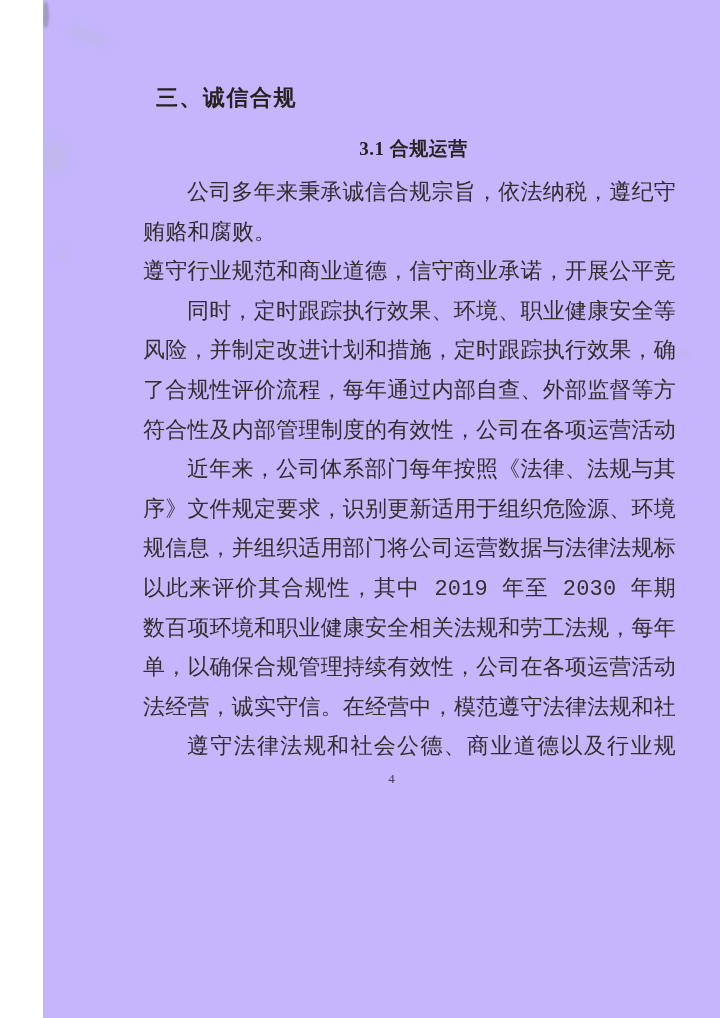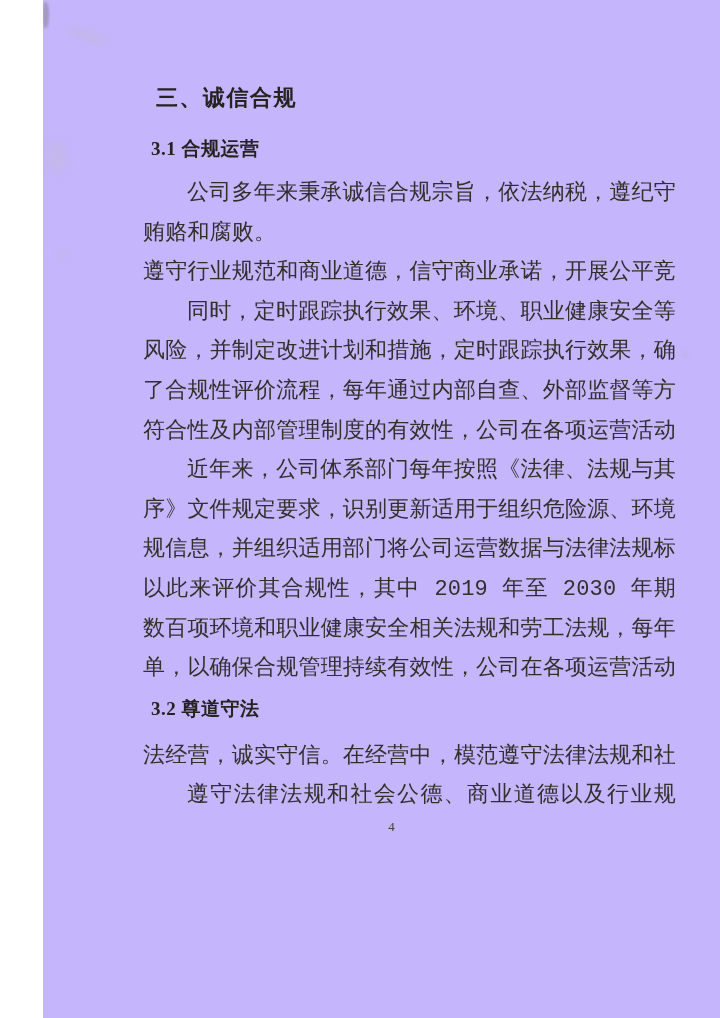--- a/index.html
+++ b/index.html
@@ -62,21 +62,21 @@
     line-height: 24px; height: 24px; overflow: hidden;
     letter-spacing: 1.5px;
     color: #26231f;
   }
   .section-heading {
     font-size: 19px; font-weight: bold;
     line-height: 20px; height: 20px; overflow: hidden;
     letter-spacing: 0.5px;
     color: #26231f;
   }
-  .section:first-child .section-heading { margin: 29px 0 15px 8px; }
+  .section:first-child .section-heading { margin: 29px 0 15px 8px; text-align: center; }
   .section:last-child  .section-heading { margin: 10px 0 18px 8px; }
 
   .paragraph { margin: 0; }
   .line {
     font-size: 22px;
     line-height: 39.6px; height: 39.6px; overflow: hidden;
     letter-spacing: 0.2px;
     text-align: justify;
     text-align-last: justify;
     text-justify: inter-character;
@@ -125,21 +125,20 @@
           <div class="paragraph">
             <div class="line indent">近年来，公司体系部门每年按照《法律、法规与其他要求控制程</div>
             <div class="line">序》文件规定要求，识别更新适用于组织危险源、环境因素的法律法</div>
             <div class="line">规信息，并组织适用部门将公司运营数据与法律法规标准要求相比对，</div>
             <div class="line">以此来评价其合规性，其中 2019 年至 2030 年期间，共识别并跟踪了</div>
             <div class="line">数百项环境和职业健康安全相关法规和劳工法规，每年通过内部自查</div>
             <div class="line">单，以确保合规管理持续有效性，公司在各项运营活动中均严格遵守</div>
           </div>
         </div>
         <div class="section">
-          <h2 class="section-heading">3.2 尊道守法</h2>
           <div class="paragraph">
             <div class="line">法经营，诚实守信。在经营中，模范遵守法律法规和社会公德、商业</div>
             <div class="line indent">遵守法律法规和社会公德、商业道德以及行业规则。公司坚持依</div>
           </div>
         </div>
       </div>
 
     <div class="page-number">4</div>
   </div>
 </div>

